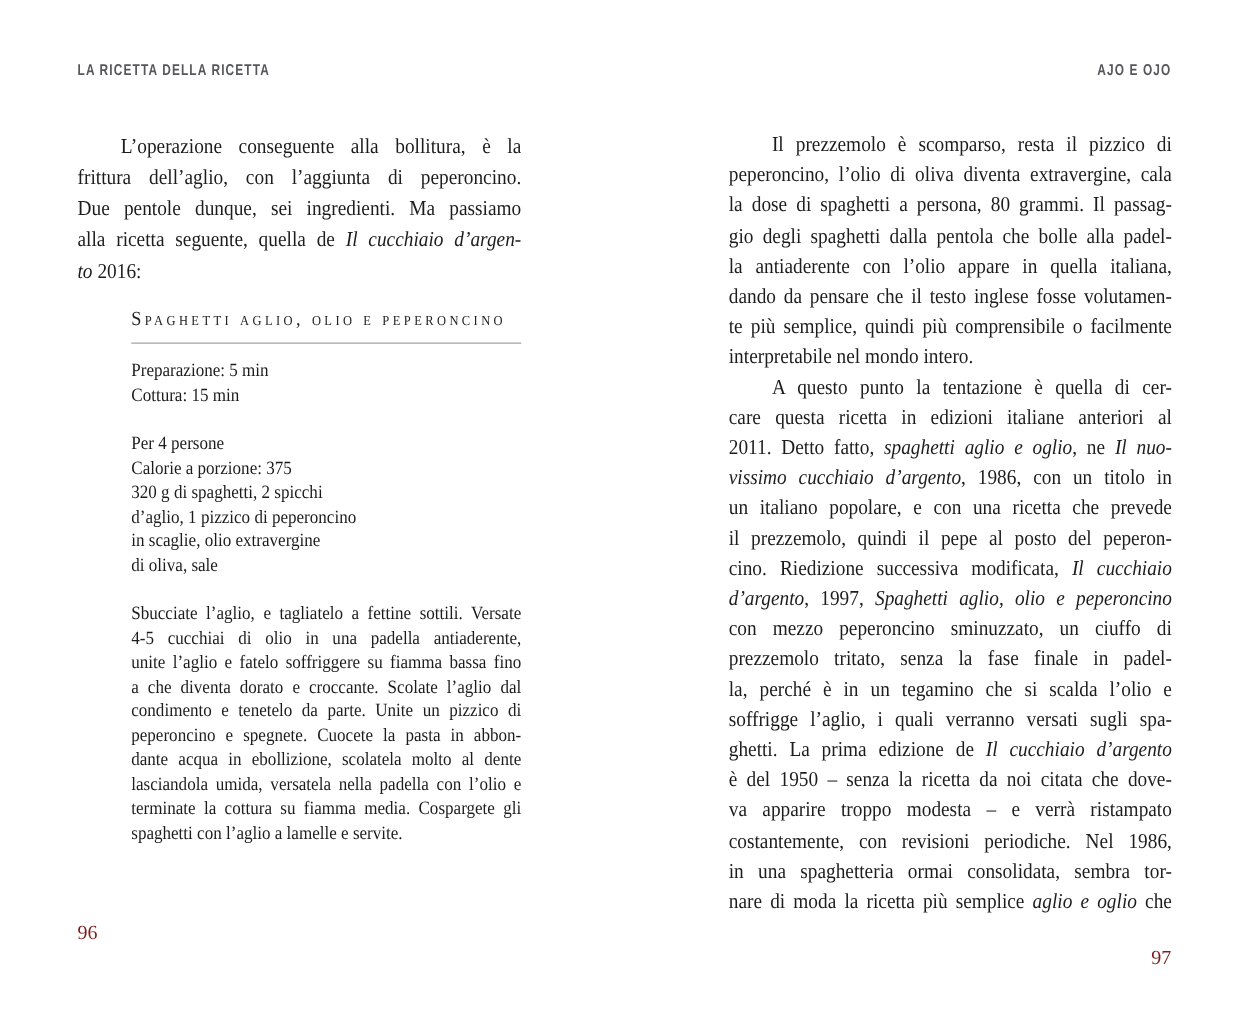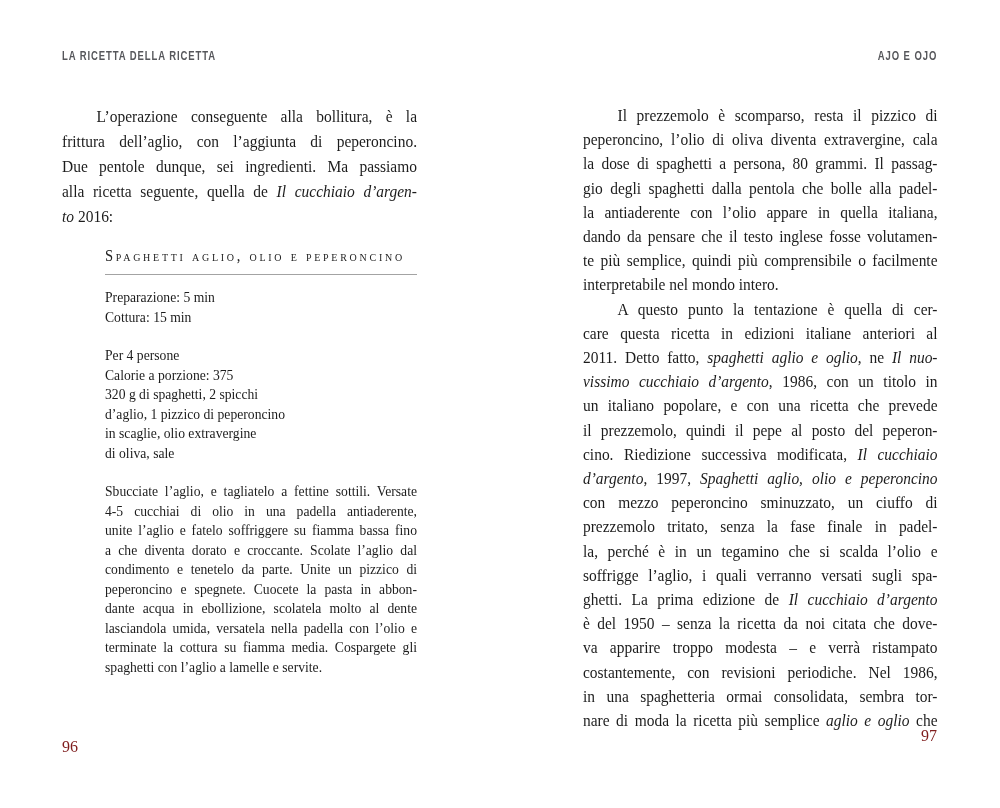--- a/index.html
+++ b/index.html
@@ -42,21 +42,21 @@
     font-variant:small-caps;font-size:16px;line-height:20px;
     letter-spacing:3px;margin-bottom:8px;white-space:nowrap;overflow:hidden;
     color:#222;
   }
   .rule{height:1px;background:#a3a3a3;margin-bottom:13px;}
   .meta{margin-bottom:19px;}
   .ingredients{margin-bottom:19px;}
 
   .pagenum{position:absolute;font-size:16px;color:#7f1d1d;}
   .pn-left{left:62px;top:738px;}
-  .pn-right{right:63px;top:727px;}
+  .pn-right{right:63px;top:758px;}
 </style>
 </head>
 <body>
 
 <div class="spread">
 
   <div>
     <div class="running-header header-left">LA RICETTA DELLA RICETTA</div>
 
     <div class="col col-left">

